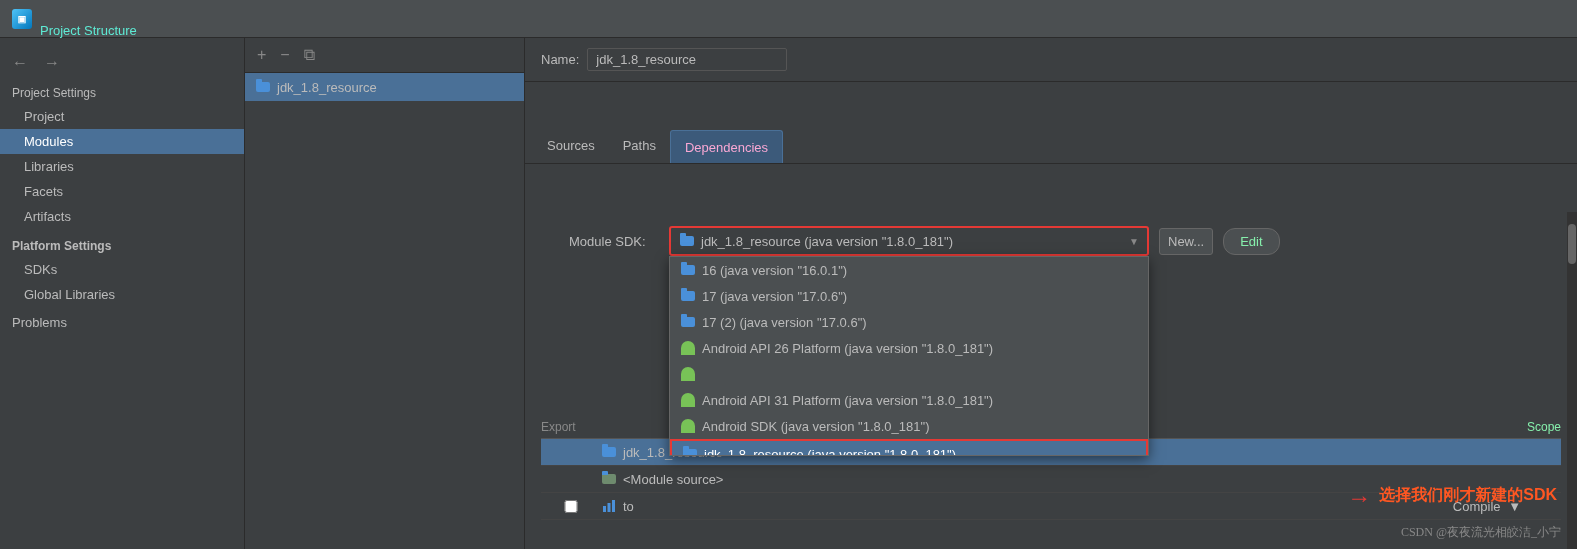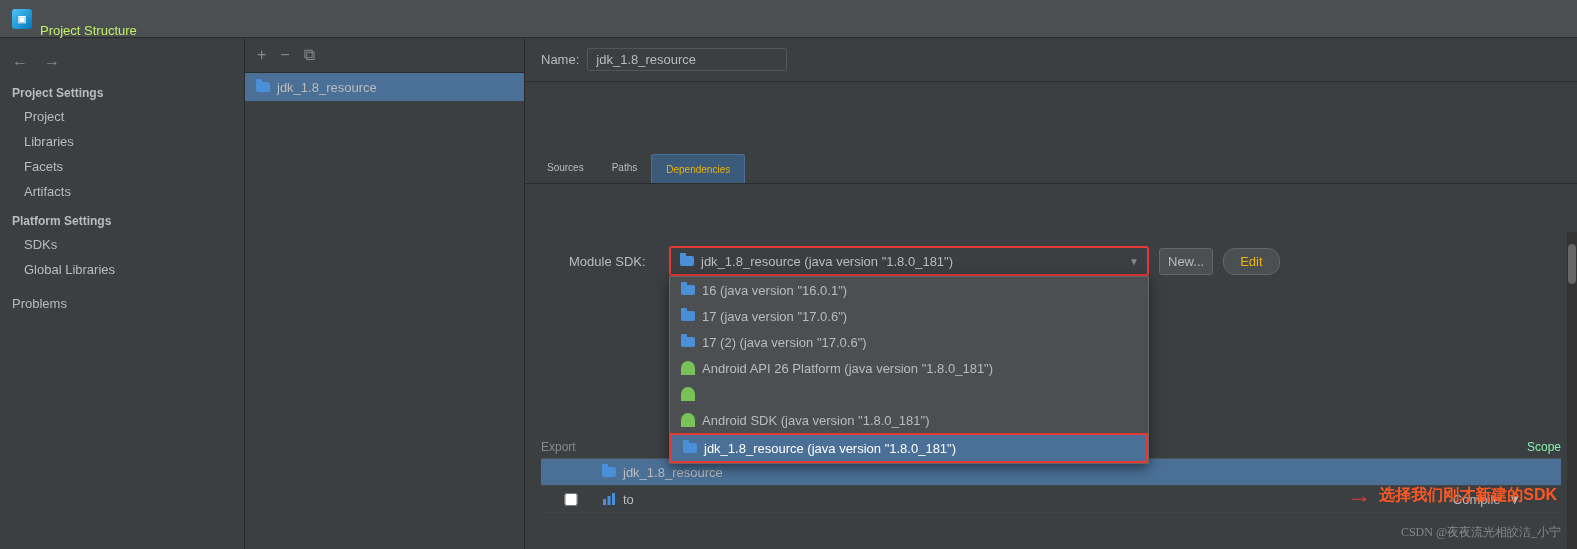--- a/index.html
+++ b/index.html
@@ -24,21 +24,21 @@
     }
     .title-bar .app-icon {
       width: 20px; height: 20px;
       background: linear-gradient(135deg, #4fc3f7, #0277bd);
       border-radius: 3px;
       margin-right: 8px;
       display: flex; align-items: center; justify-content: center;
       font-size: 11px; color: white; font-weight: bold;
     }
     .title-bar .title-text {
-      color: #bef264;
+      color: #5eead4;
       font-size: 13px;
       margin-top: 23px;
     }
 
     
     .main-layout {
       display: flex;
       height: calc(549px - 38px);
     }
 
@@ -61,21 +61,21 @@
     .nav-arrow {
       color: #888;
       font-size: 16px;
       cursor: pointer;
       padding: 2px 4px;
     }
 
     .section-header {
       color: #bbbbbb;
       font-size: 12px;
-      font-weight: bold;
+      font-weight: normal;
       padding: 6px 12px 4px 12px;
     }
 
     .sidebar-item {
       padding: 5px 12px 5px 24px;
       cursor: pointer;
       color: #bbbbbb;
       font-size: 13px;
     }
     .sidebar-item.active {
@@ -88,21 +88,20 @@
       font-size: 12px;
       font-weight: bold;
       padding: 10px 12px 4px 12px;
     }
 
     .problems-item {
       padding: 8px 12px;
       cursor: pointer;
       color: #bbbbbb;
       font-size: 13px;
-      margin-top: 6px;
     }
 
     
     .module-list-area {
       width: 280px;
       background: #3c3f41;
       border-right: 1px solid #2b2b2b;
       display: flex;
       flex-direction: column;
     }
@@ -169,28 +168,27 @@
     
     .tabs-row {
       display: flex;
       border-bottom: 1px solid #2b2b2b;
       padding: 0 8px;
     }
     .tab {
       padding: 8px 14px;
       cursor: pointer;
       color: #bbbbbb;
-      font-size: 10px;
+      font-size: 13px;
       border: none;
       background: none;
       border-bottom: 2px solid transparent;
-      margin-top: 24px;
     }
     .tab.active {
-      color: #eab308;
+      color: #f9a8d4;
       border-bottom: 2px solid #4a7097;
     }
     .tab.highlighted {
       background: #3c5a7a;
       border: 1px solid #4a7097;
       border-bottom: none;
       border-radius: 3px 3px 0 0;
     }
 
     
@@ -244,21 +242,21 @@
       color: #bbbbbb;
       padding: 5px 8px;
       border-radius: 3px;
       cursor: pointer;
       font-size: 13px;
     }
 
     .sdk-edit-btn {
       background: #4b4f51;
       border: 1px solid #666;
-      color: #eab308;
+      color: #86efac;
       padding: 5px 16px;
       border-radius: 12px;
       cursor: pointer;
       font-size: 13px;
     }
 
     
     .dropdown-list {
       position: absolute;
       top: 100%;
@@ -390,20 +388,23 @@
   <div class="sidebar">
     <div class="nav-arrows">
       <span class="nav-arrow">←</span>
       <span class="nav-arrow">→</span>
     </div>
 
     <div class="section-header">Project Settings</div>
 
     <div class="sidebar-item">
       <span>Project</span>
+    </div>
+    <div class="sidebar-item active">
+      <span>Modules</span>
     </div>
     <div class="sidebar-item">
       <span>Libraries</span>
     </div>
     <div class="sidebar-item">
       <span>Facets</span>
     </div>
     <div class="sidebar-item">
       <span>Artifacts</span>
     </div>
@@ -500,20 +501,26 @@
                 </div>
                 <div class="dropdown-item">
                   <div class="item-icon">
                     <div class="android-icon"></div>
                   </div>
                 </div>
                 <div class="dropdown-item">
                   <div class="item-icon">
                     <div class="android-icon"></div>
                   </div>
+                  <span>Android API 31 Platform (java version "1.8.0_181")</span>
+                </div>
+                <div class="dropdown-item">
+                  <div class="item-icon">
+                    <div class="android-icon"></div>
+                  </div>
                   <span>Android SDK (java version "1.8.0_181")</span>
                 </div>
                 <div class="dropdown-item selected" style="border:2px solid #e53935;">
                   <div class="item-icon">
                     <div class="folder-icon"></div>
                   </div>
                   <span>jdk_1.8_resource (java version "1.8.0_181")</span>
                 </div>
               </div>
             </div>
@@ -529,20 +536,27 @@
           </div>
 
           <div class="table-row-item highlighted-row" style="padding-left:0;">
             <span style="width:60px;text-align:center;"></span>
             <div class="item-icon" style="margin-right:6px;">
               <div class="folder-icon"></div>
             </div>
             <span>jdk_1.8_resource</span>
           </div>
 
+          <div class="table-row-item" style="padding-left:0;">
+            <span style="width:60px;text-align:center;"></span>
+            <div class="item-icon" style="margin-right:6px;">
+              <div class="folder-icon" style="background:#6e8b6e;"></div>
+            </div>
+            <span>&lt;Module source&gt;</span>
+          </div>
 
           <div class="table-row-item" style="padding-left:0;">
             <input type="checkbox" style="width: 60px;">
             <div class="item-icon" style="margin-right:6px;">
               <svg width="14" height="14" viewBox="0 0 14 14" fill="none">
                 <rect x="1" y="7" width="3" height="6" fill="#4a90d9"></rect>
                 <rect x="5.5" y="4" width="3" height="9" fill="#4a90d9"></rect>
                 <rect x="10" y="1" width="3" height="12" fill="#4a90d9"></rect>
               </svg>
             </div>

